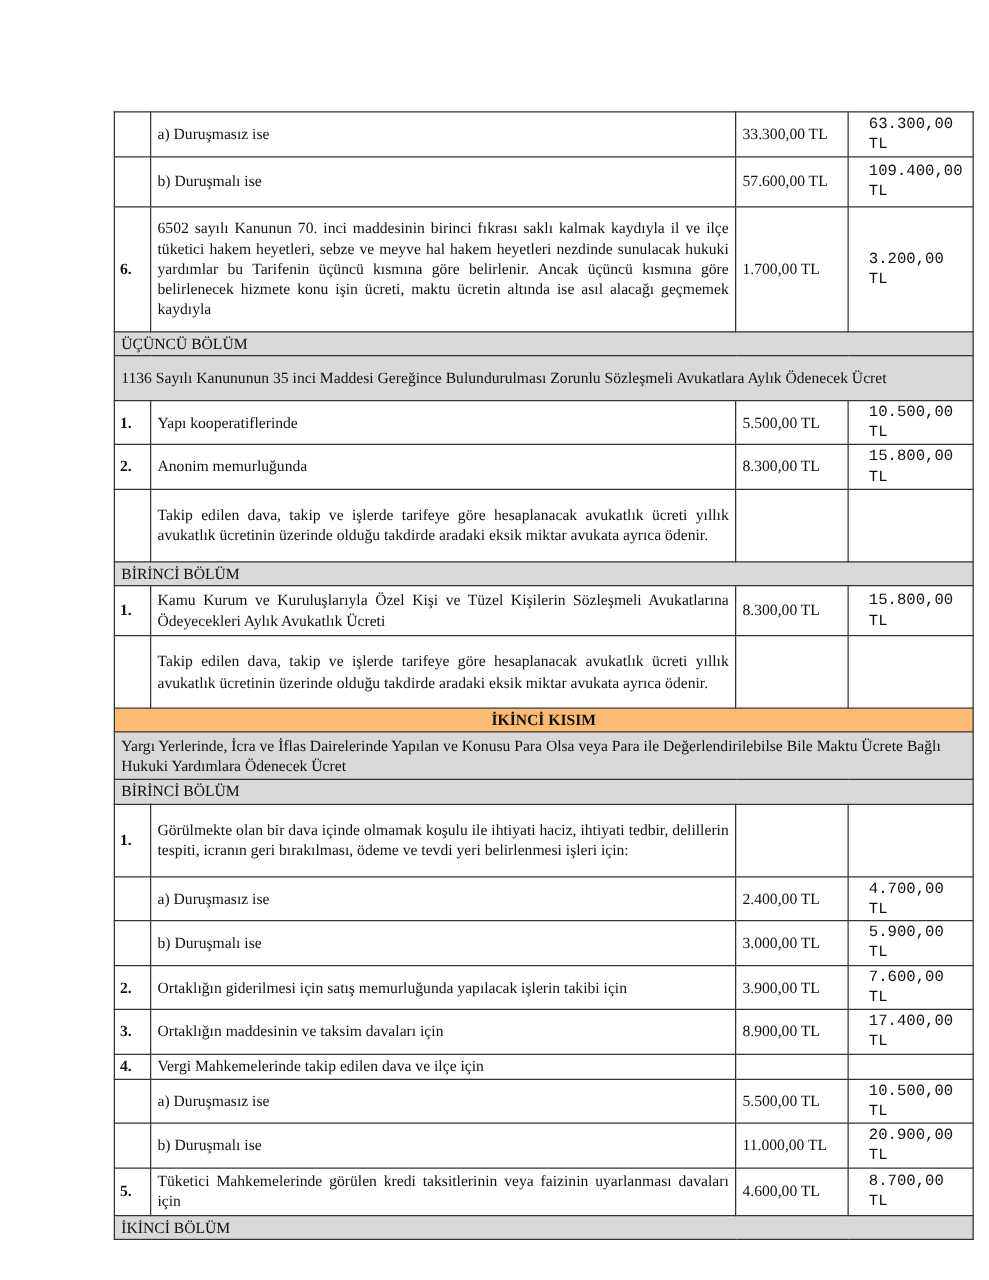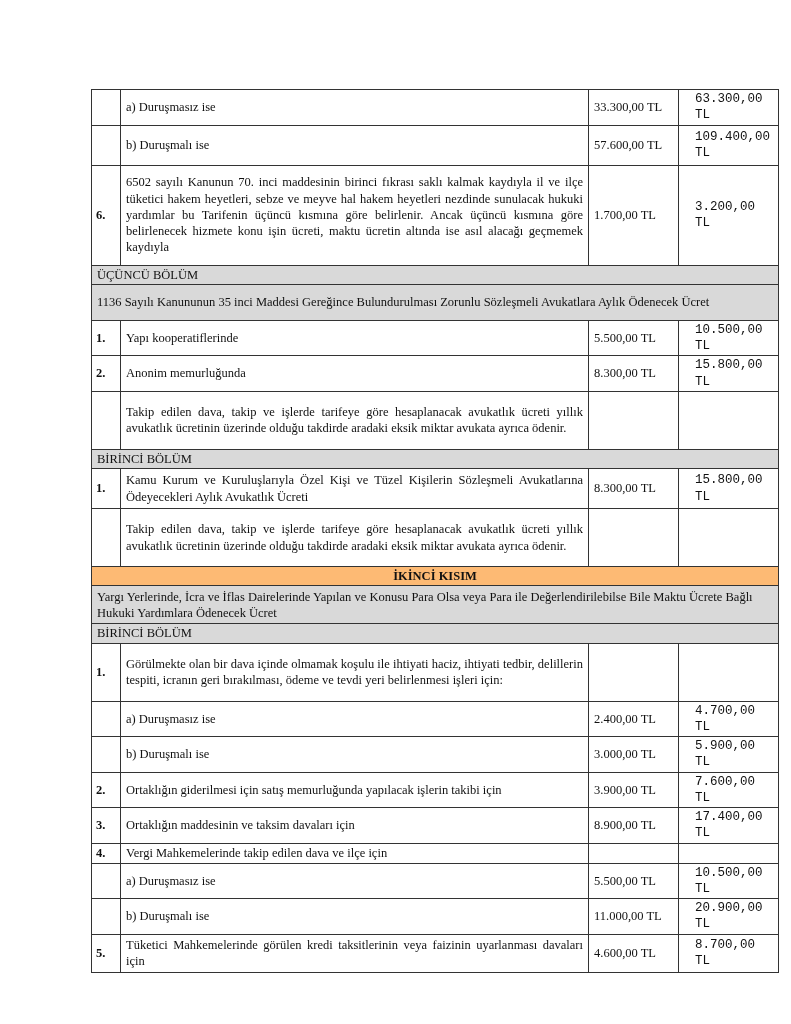--- a/index.html
+++ b/index.html
@@ -144,15 +144,18 @@
           <td class="desc">b) Duruşmalı ise</td>
           <td class="old">11.000,00 TL</td>
           <td class="new">20.900,00 TL</td>
         </tr>
         <tr style="height: 38px;">
           <td class="num">5.</td>
           <td class="desc">Tüketici Mahkemelerinde görülen kredi taksitlerinin veya faizinin uyarlanması davaları için</td>
           <td class="old">4.600,00 TL</td>
           <td class="new">8.700,00 TL</td>
         </tr>
+        <tr class="section" style="height: 18px;">
+          <td colspan="4">İKİNCİ BÖLÜM</td>
+        </tr>
       </tbody>
   </table>
 </div>
 
 </body></html>

